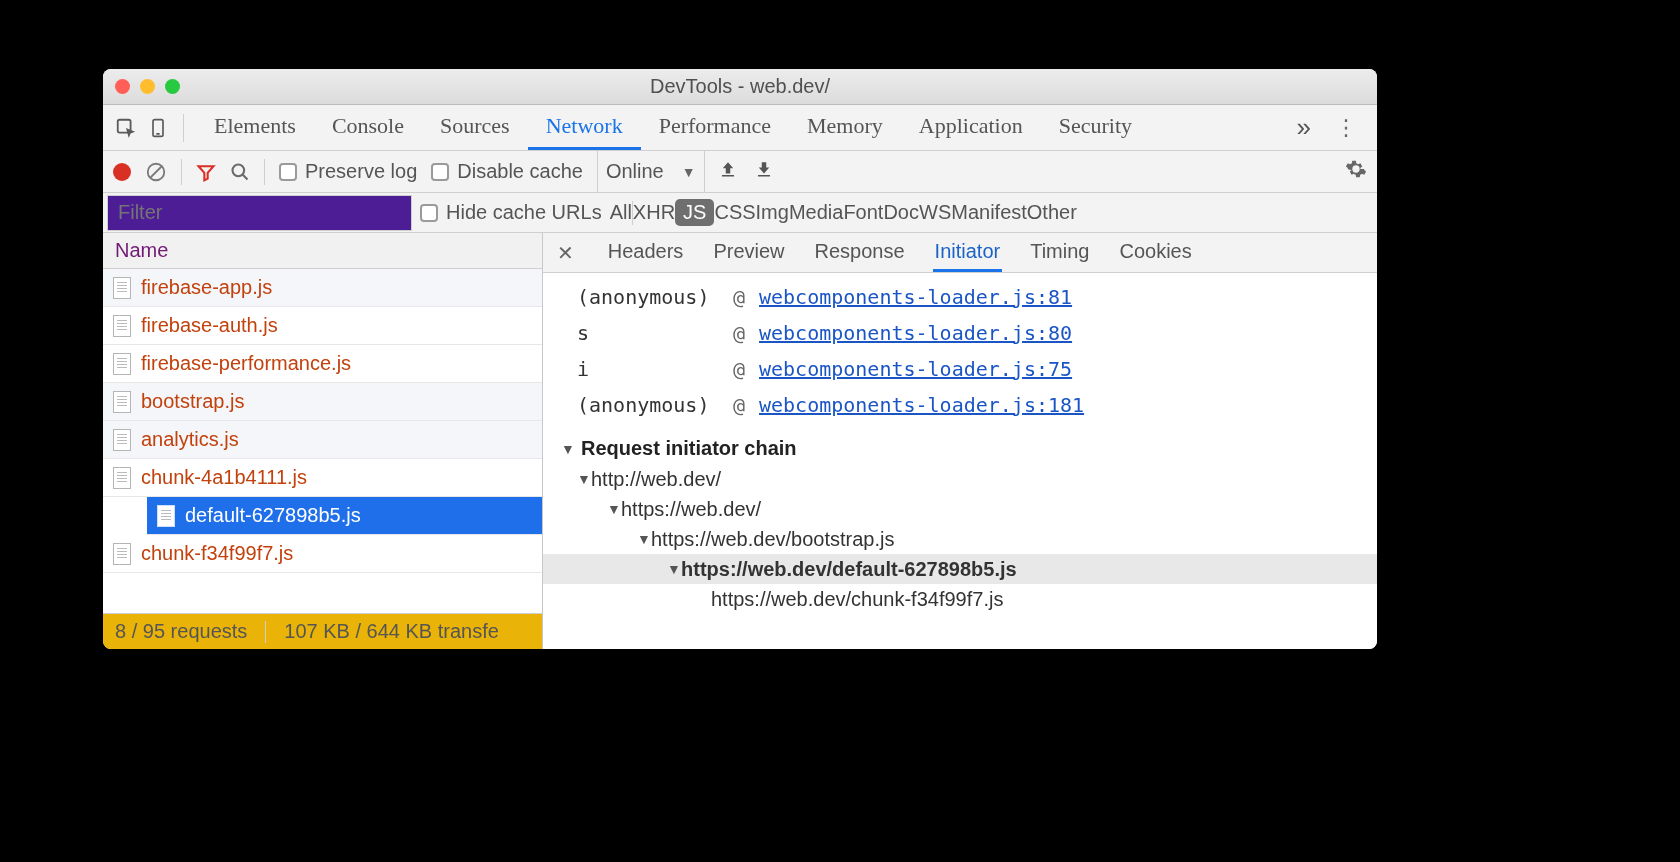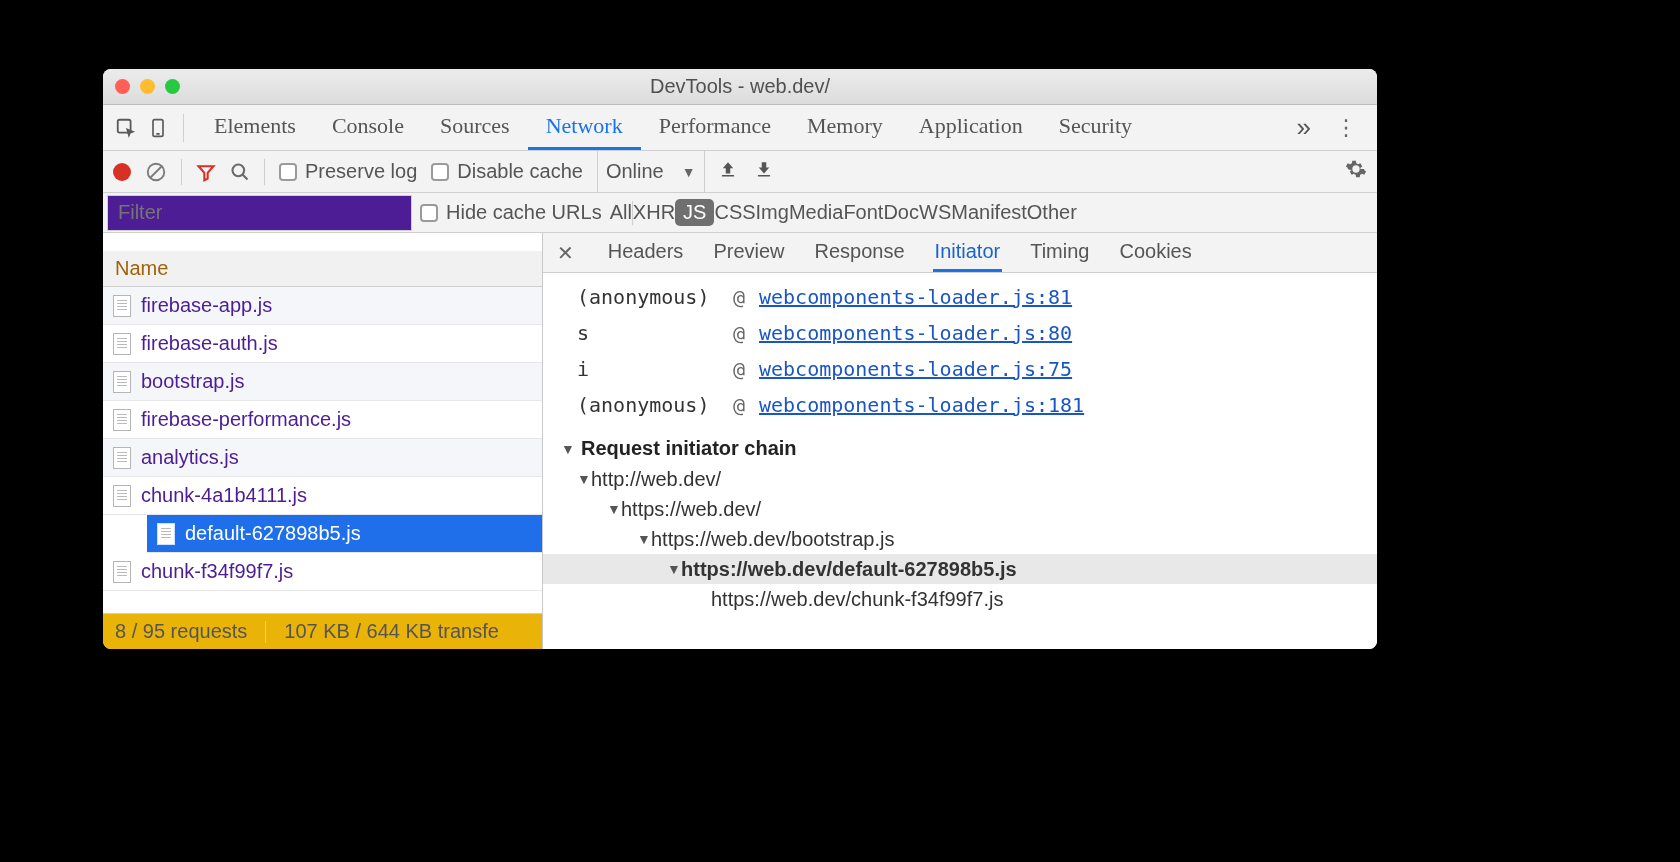--- a/index.html
+++ b/index.html
@@ -119,26 +119,26 @@
   .main { flex:1; display:flex; min-height:0; }
   .left {
     width: 440px;
     border-right: 1px solid #c8c8c8;
     display:flex;
     flex-direction:column;
     min-height:0;
   }
   .colhead {
     height: 36px; background:#f1f1f1; border-bottom:1px solid #cfcfcf;
-    display:flex; align-items:center; padding:0 12px; font-size:20px; color:#a16207;margin-top:18px;
+    display:flex; align-items:center; padding:0 12px; font-size:20px; color:#701a75;
   }
   .list { flex:1; overflow:hidden; }
   .row {
     height:38px; display:flex; align-items:center; padding:0 10px; gap:10px;
-    border-bottom:1px solid #e7e7e7; font-size:20px; color:#4c1d95;
+    border-bottom:1px solid #e7e7e7; font-size:20px; color:#c2410c;
     background:#fff;
   }
   .row.alt { background:#f4f6fa; }
   .row.sel { background:#1f6feb; color:#fff;margin-left:44px; }
   .row .fi {
     width:18px; height:22px; border:1px solid #b5b5b5; background:#fff; position:relative; flex-shrink:0;
   }
   .row.sel .fi { border-color:#cfe0ff; }
   .row .fi::before {
     content:""; position:absolute; left:3px; right:3px; top:4px; height:2px;
@@ -300,27 +300,27 @@
       <div class="colhead">Name</div>
       <div class="list" id="reqList">
           <div class="row alt" style="border-top: none;">
             <span class="fi"></span>
             <span>firebase-app.js</span>
           </div>
           <div class="row">
             <span class="fi"></span>
             <span>firebase-auth.js</span>
           </div>
+          <div class="row">
+            <span class="fi"></span>
+            <span>firebase-performance.js</span>
+          </div>
           <div class="row alt">
             <span class="fi"></span>
             <span>bootstrap.js</span>
-          </div>
-          <div class="row">
-            <span class="fi"></span>
-            <span>firebase-performance.js</span>
           </div>
           <div class="row alt">
             <span class="fi"></span>
             <span>analytics.js</span>
           </div>
           <div class="row">
             <span class="fi"></span>
             <span>chunk-4a1b4111.js</span>
           </div>
           <div class="row sel">

